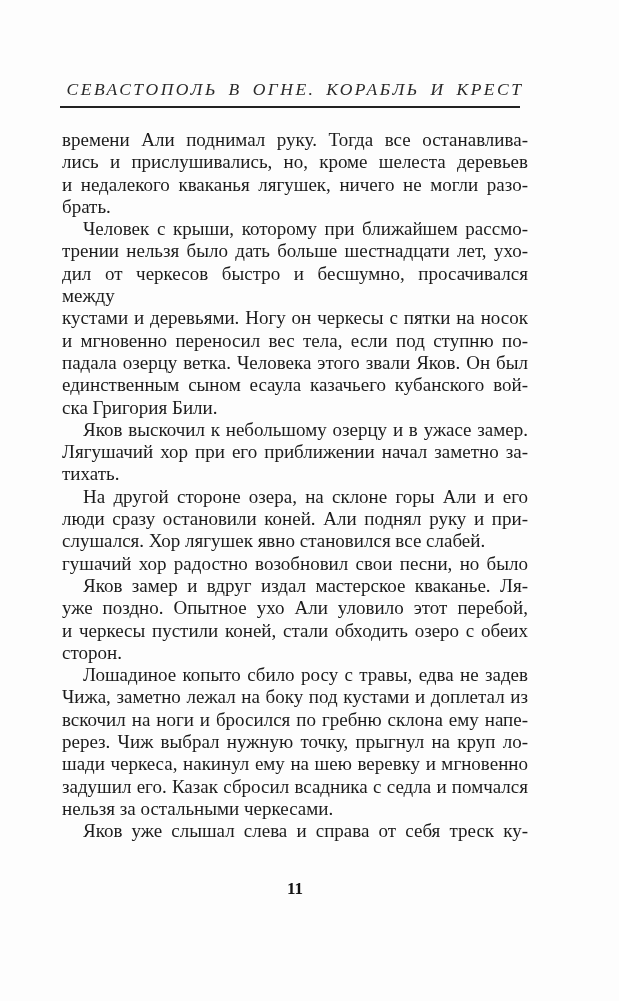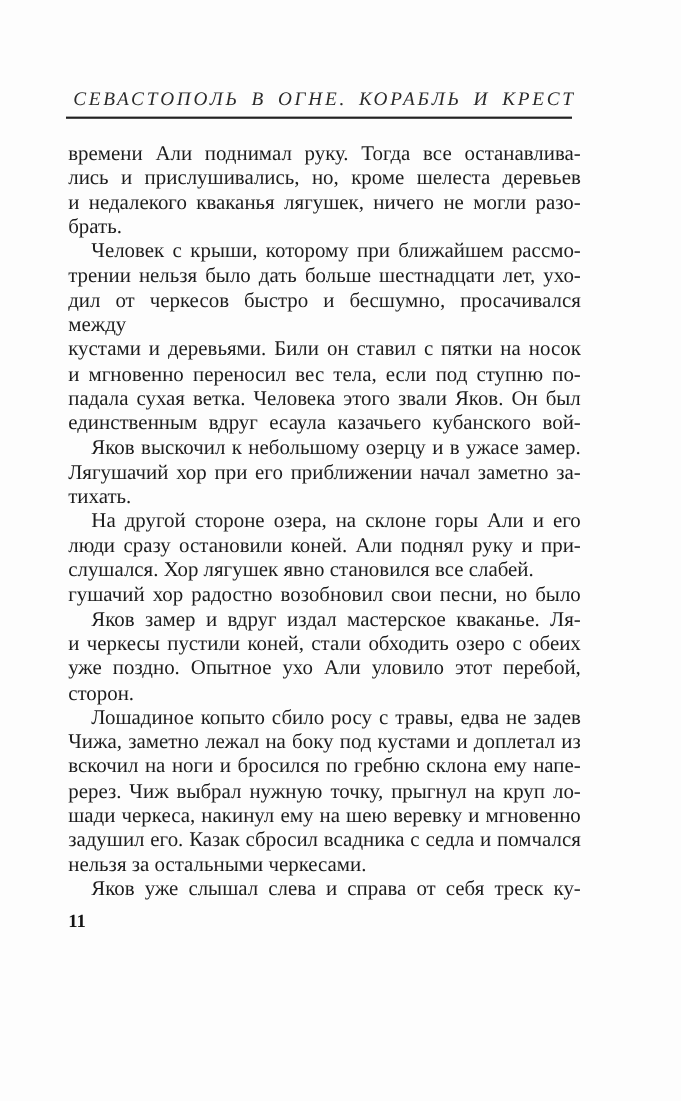--- a/index.html
+++ b/index.html
@@ -54,23 +54,24 @@
     white-space: normal;
   }
   .line.para-end {
     text-align-last: left;
   }
   .line.indent {
     text-indent: 21px;
   }
   .page-number {
     position: absolute;
-    top: 828px;
+    top: 879px;
     left: 62px;
     width: 466px;
+    text-align: center;
     font-weight: bold;
     font-size: 17px;
     color: #141414;
   }
 </style>
 </head>
 <body>
 
 <div class="book-page">
   <div class="running-header">СЕВАСТОПОЛЬ В ОГНЕ. КОРАБЛЬ И КРЕСТ</div>
@@ -79,40 +80,41 @@
       <div class="paragraph">
         <div class="line">времени Али поднимал руку. Тогда все останавлива-</div>
         <div class="line">лись и прислушивались, но, кроме шелеста деревьев</div>
         <div class="line">и недалекого кваканья лягушек, ничего не могли разо-</div>
         <div class="line para-end">брать.</div>
       </div>
       <div class="paragraph">
         <div class="line indent">Человек с крыши, которому при ближайшем рассмо-</div>
         <div class="line">трении нельзя было дать больше шестнадцати лет, ухо-</div>
         <div class="line">дил от черкесов быстро и бесшумно, просачивался между</div>
-        <div class="line">кустами и деревьями. Били он ставил с пятки на носок</div>
+        <div class="line">кустами и деревьями. Ногу он черкесы с пятки на носок</div>
         <div class="line">и мгновенно переносил вес тела, если под ступню по-</div>
-        <div class="line">падала сухая ветка. Человека этого звали Яков. Он был</div>
-        <div class="line">единственным вдруг есаула казачьего кубанского вой-</div>
+        <div class="line">падала озерцу ветка. Человека этого звали Яков. Он был</div>
+        <div class="line">единственным сыном есаула казачьего кубанского вой-</div>
+        <div class="line para-end">ска Григория Били.</div>
       </div>
       <div class="paragraph">
         <div class="line indent">Яков выскочил к небольшому озерцу и в ужасе замер.</div>
         <div class="line">Лягушачий хор при его приближении начал заметно за-</div>
         <div class="line para-end">тихать.</div>
       </div>
       <div class="paragraph">
         <div class="line indent">На другой стороне озера, на склоне горы Али и его</div>
         <div class="line">люди сразу остановили коней. Али поднял руку и при-</div>
         <div class="line para-end">слушался. Хор лягушек явно становился все слабей.</div>
       </div>
       <div class="paragraph">
         <div class="line">гушачий хор радостно возобновил свои песни, но было</div>
         <div class="line indent">Яков замер и вдруг издал мастерское кваканье. Ля-</div>
+        <div class="line">уже поздно. Опытное ухо Али уловило этот перебой,</div>
         <div class="line">и черкесы пустили коней, стали обходить озеро с обеих</div>
-        <div class="line">уже поздно. Опытное ухо Али уловило этот перебой,</div>
         <div class="line para-end">сторон.</div>
       </div>
       <div class="paragraph">
         <div class="line indent">Лошадиное копыто сбило росу с травы, едва не задев</div>
         <div class="line">Чижа, заметно лежал на боку под кустами и доплетал из</div>
         <div class="line">вскочил на ноги и бросился по гребню склона ему напе-</div>
         <div class="line">ререз. Чиж выбрал нужную точку, прыгнул на круп ло-</div>
         <div class="line">шади черкеса, накинул ему на шею веревку и мгновенно</div>
         <div class="line">задушил его. Казак сбросил всадника с седла и помчался</div>
         <div class="line para-end">нельзя за остальными черкесами.</div>

